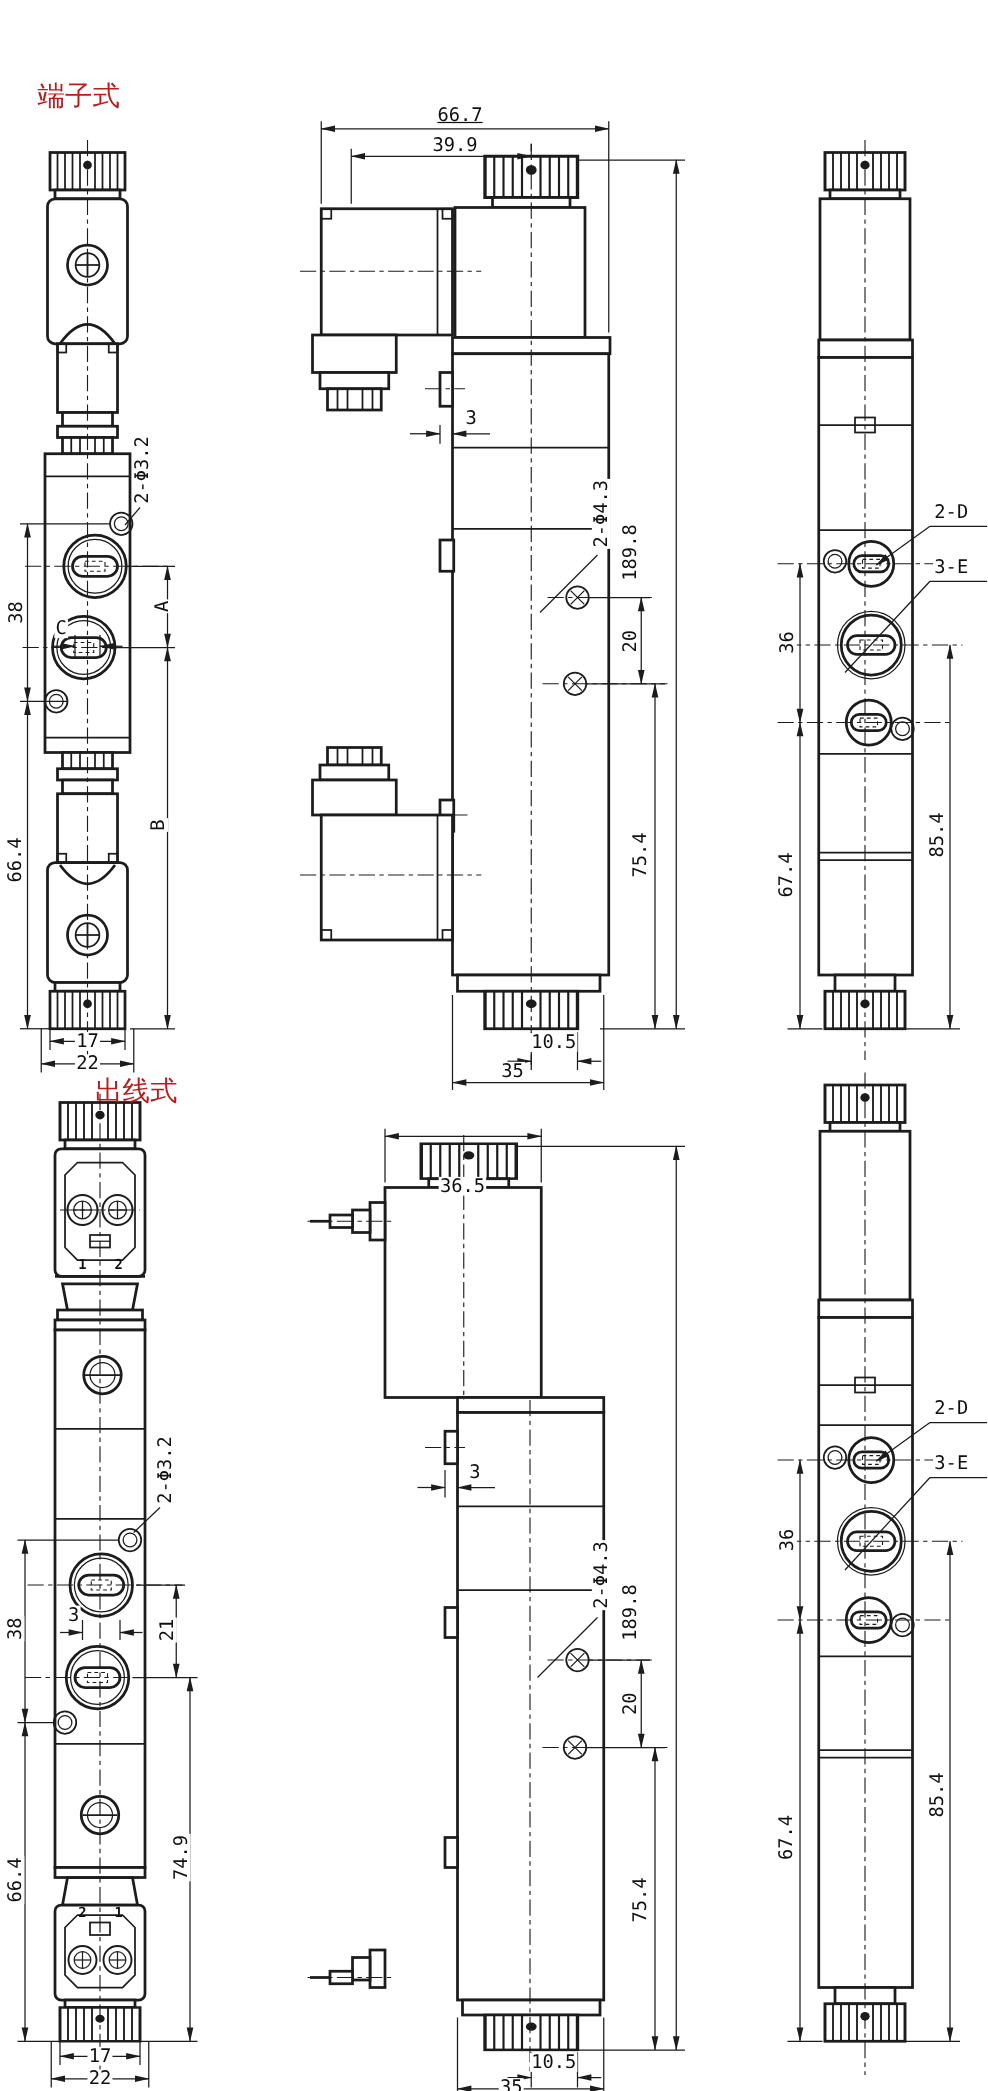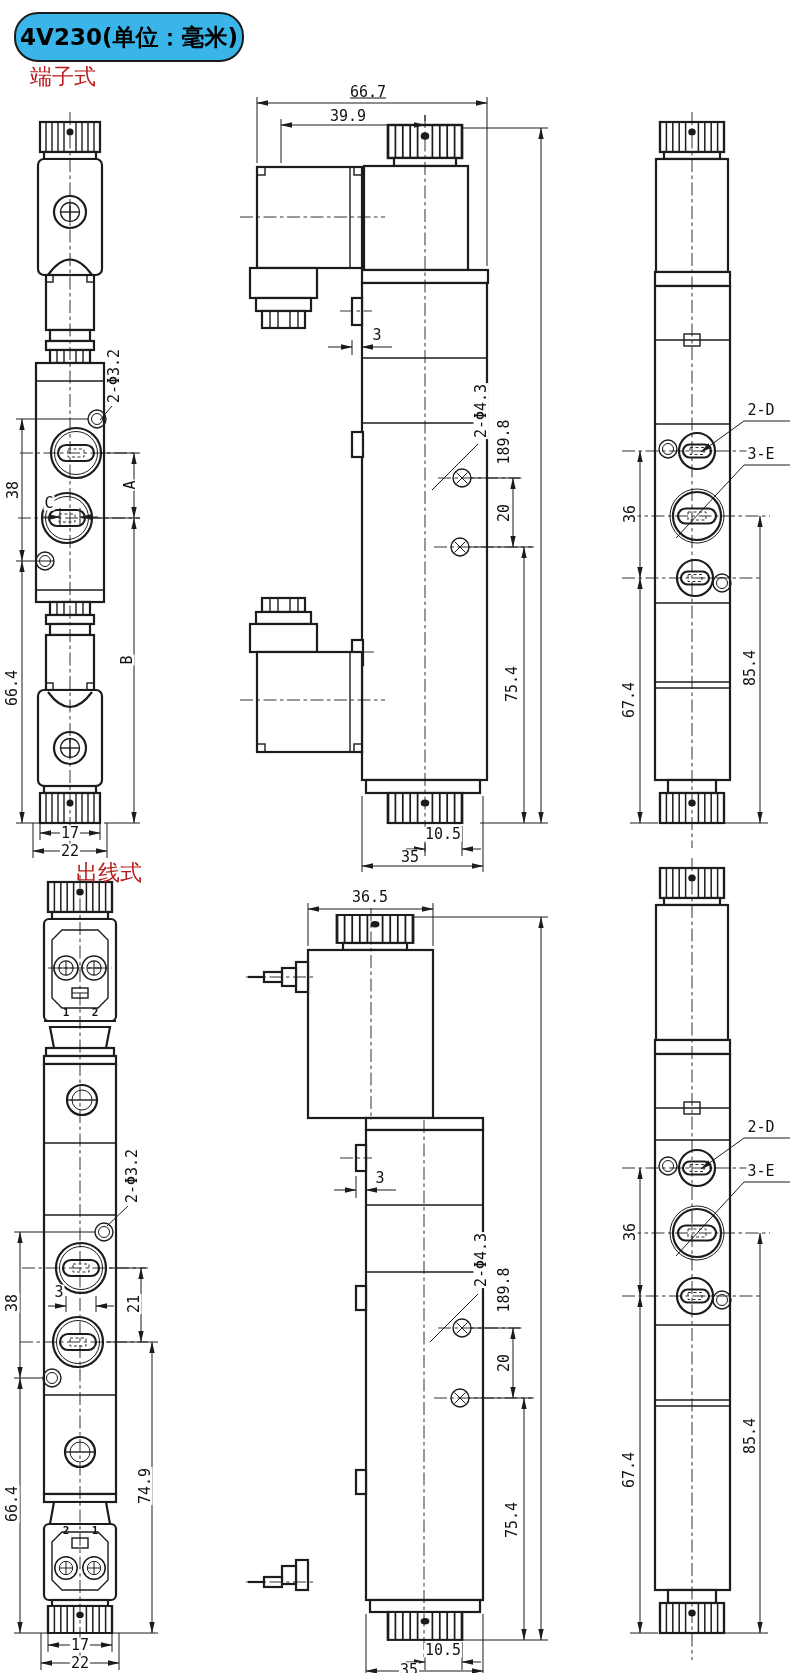--- a/index.html
+++ b/index.html
@@ -419,39 +419,36 @@
       <line x1="640" y1="1168" x2="640" y2="1296" class="t" marker-start="url(#arw)" marker-end="url(#arw)"></line>
       <line x1="640" y1="1296" x2="640" y2="1633" class="t" marker-start="url(#arw)" marker-end="url(#arw)"></line>
       <line x1="658" y1="1633" x2="630" y2="1633" class="t"></line>
       <line x1="724" y1="1633" x2="768" y2="1633" class="t"></line>
       <line x1="760" y1="1233" x2="760" y2="1633" class="t" marker-start="url(#arw)" marker-end="url(#arw)"></line>
     </g>
   </g>
 </svg>
 
 
-<div class="badge">
-      <span>4V230(单位：毫米)</span>
-    </div>
 <div class="sec" style="left:30px;top:62px;">端子式</div>
 <div class="sec" style="left:28px;top:858px;margin-left:48px;">出线式</div>
 
 
 <span class="lbl r" style="left:114px;top:376px;">2-Φ3.2</span>
 <span class="lbl r" style="left:13px;top:490px;">38</span>
 <span class="lbl r" style="left:130px;top:485px;">A</span>
 <span class="lbl r" style="left:127px;top:660px;">B</span>
 <span class="lbl" style="left:49px;top:503px;">C</span>
 <span class="lbl r" style="left:12px;top:688px;">66.4</span>
 <span class="lbl" style="left:70px;top:833px;">17</span>
 <span class="lbl" style="left:70px;top:851px;">22</span>
 
 
 <span class="lbl" style="left:368px;top:92px;text-decoration:underline;">66.7</span>
-<span class="lbl" style="left:348px;top:116px;">39.9</span>
+<span class="lbl" style="left:364px;top:116px;">39.9</span>
 <span class="lbl" style="left:377px;top:335px;">3</span>
 <span class="lbl r" style="left:481px;top:411px;">2-Φ4.3</span>
 <span class="lbl r" style="left:504px;top:442px;">189.8</span>
 <span class="lbl r" style="left:504px;top:513px;">20</span>
 <span class="lbl r" style="left:512px;top:684px;">75.4</span>
 <span class="lbl" style="left:443px;top:834px;">10.5</span>
 <span class="lbl" style="left:410px;top:857px;">35</span>
 
 
 <span class="lbl" style="left:761px;top:410px;">2-D</span>
@@ -468,21 +465,21 @@
 <span class="lbl" style="left:59px;top:1292px;">3</span>
 <span class="lbl r" style="left:134px;top:1304px;">21</span>
 <span class="lbl r" style="left:12px;top:1504px;">66.4</span>
 <span class="lbl r" style="left:145px;top:1486px;">74.9</span>
 <span class="lbl sm" style="left:66px;top:1530px;">2</span>
 <span class="lbl sm" style="left:95px;top:1530px;">1</span>
 <span class="lbl" style="left:80px;top:1645px;">17</span>
 <span class="lbl" style="left:80px;top:1663px;">22</span>
 
 
-<span class="lbl" style="left:370px;top:897px;">36.5</span>
+<span class="lbl" style="left:370px;top:949px;">36.5</span>
 <span class="lbl" style="left:380px;top:1178px;">3</span>
 <span class="lbl r" style="left:481px;top:1260px;">2-Φ4.3</span>
 <span class="lbl r" style="left:504px;top:1290px;">189.8</span>
 <span class="lbl r" style="left:504px;top:1363px;">20</span>
 <span class="lbl r" style="left:512px;top:1520px;">75.4</span>
 <span class="lbl" style="left:443px;top:1650px;">10.5</span>
 <span class="lbl" style="left:409px;top:1670px;">35</span>
 
 
 <span class="lbl" style="left:761px;top:1127px;">2-D</span>

